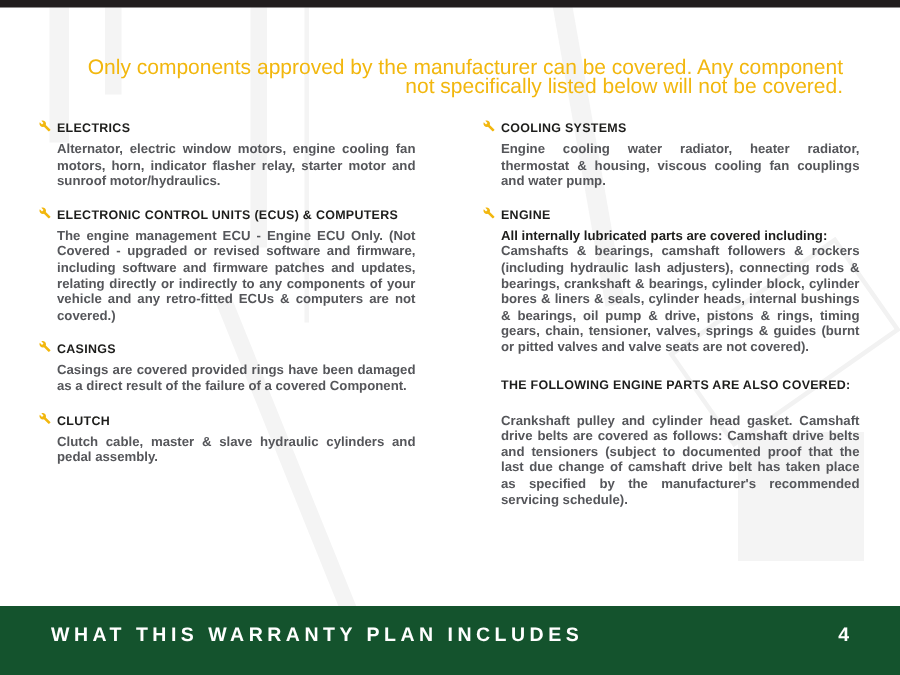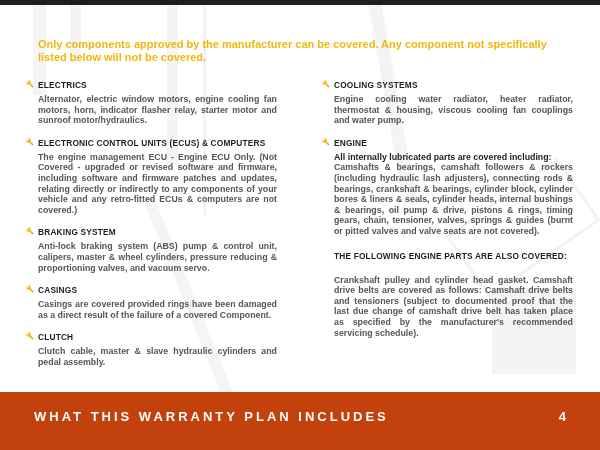--- a/index.html
+++ b/index.html
@@ -21,23 +21,23 @@
   }
 
   
   .wm { position: absolute; background: #f4f4f4; z-index: 0; }
   .wm-outline { position: absolute; border: 3px solid #f2f2f2; background: transparent; z-index: 0; }
 
   .content { position: relative; z-index: 1; }
 
   .notice {
     position: absolute; top: 38px; left: 38px; right: 38px;
-    text-align: left;
-    font-weight: bold;
-    font-size: 11px;
+    text-align: right;
+    font-weight: normal;
+    font-size: 14px;
     line-height: 13px;
     color: #f2b70e;
     z-index: 1;
   }
 
   .columns {
     position: absolute; top: 80px; left: 27px; right: 27px;
     display: flex; gap: 46px; z-index: 1;
   }
   .col { flex: 1; min-width: 0; }
@@ -64,22 +64,22 @@
   .sec-body {
     font-size: 8.8px;
     line-height: 10.6px;
     color: #55565a;
     text-align: justify;
     font-weight: bold;
   }
   .section.no-icon .sec-body { margin-top: 14px; }
 
   .footer {
-    position: absolute; left: 0; right: 0; bottom: 0; height: 58px;
-    background: #c2410c;
+    position: absolute; left: 0; right: 0; bottom: 0; height: 46px;
+    background: #14532d;
     display: flex; align-items: center; justify-content: space-between;
     padding: 0 34px 10px 34px;
     box-sizing: border-box;
     z-index: 2;
   }
   .footer-title {
     color: #ffffff;
     font-size: 13px;
     font-weight: bold;
     letter-spacing: 3px;
@@ -122,27 +122,20 @@
         </div>
 
         <div class="section">
           <svg class="bullet" viewBox="0 0 24 24">
               <path fill="#f2b70e" d="M22.7 19l-9.1-9.1c.9-2.3.4-5-1.5-6.9-2-2-5-2.4-7.4-1.3L9 6 6 9 1.6 4.7C.4 7.1.9 10.1 2.9 12.1c1.9 1.9 4.6 2.4 6.9 1.5l9.1 9.1c.4.4 1 .4 1.4 0l2.3-2.3c.5-.4.5-1.1.1-1.4z"></path>
             </svg>
           <div class="sec-title">ELECTRONIC CONTROL UNITS (ECUS) &amp; COMPUTERS</div>
           <div class="sec-body">The engine management ECU - Engine ECU Only.  (Not Covered - upgraded or revised software and firmware, including software and firmware patches and updates, relating directly or indirectly to any components of your vehicle and any retro-fitted ECUs &amp; computers are not covered.)</div>
         </div>
 
-        <div class="section">
-          <svg class="bullet" viewBox="0 0 24 24">
-              <path fill="#f2b70e" d="M22.7 19l-9.1-9.1c.9-2.3.4-5-1.5-6.9-2-2-5-2.4-7.4-1.3L9 6 6 9 1.6 4.7C.4 7.1.9 10.1 2.9 12.1c1.9 1.9 4.6 2.4 6.9 1.5l9.1 9.1c.4.4 1 .4 1.4 0l2.3-2.3c.5-.4.5-1.1.1-1.4z"></path>
-            </svg>
-          <div class="sec-title">BRAKING SYSTEM</div>
-          <div class="sec-body">Anti-lock braking system (ABS) pump &amp; control unit, calipers, master &amp; wheel cylinders, pressure reducing &amp; proportioning valves, and vacuum servo.</div>
-        </div>
 
         <div class="section">
           <svg class="bullet" viewBox="0 0 24 24">
               <path fill="#f2b70e" d="M22.7 19l-9.1-9.1c.9-2.3.4-5-1.5-6.9-2-2-5-2.4-7.4-1.3L9 6 6 9 1.6 4.7C.4 7.1.9 10.1 2.9 12.1c1.9 1.9 4.6 2.4 6.9 1.5l9.1 9.1c.4.4 1 .4 1.4 0l2.3-2.3c.5-.4.5-1.1.1-1.4z"></path>
             </svg>
           <div class="sec-title">CASINGS</div>
           <div class="sec-body">Casings are covered provided rings have been damaged as a direct result of the failure of a covered Component.</div>
         </div>
 
         <div class="section">

